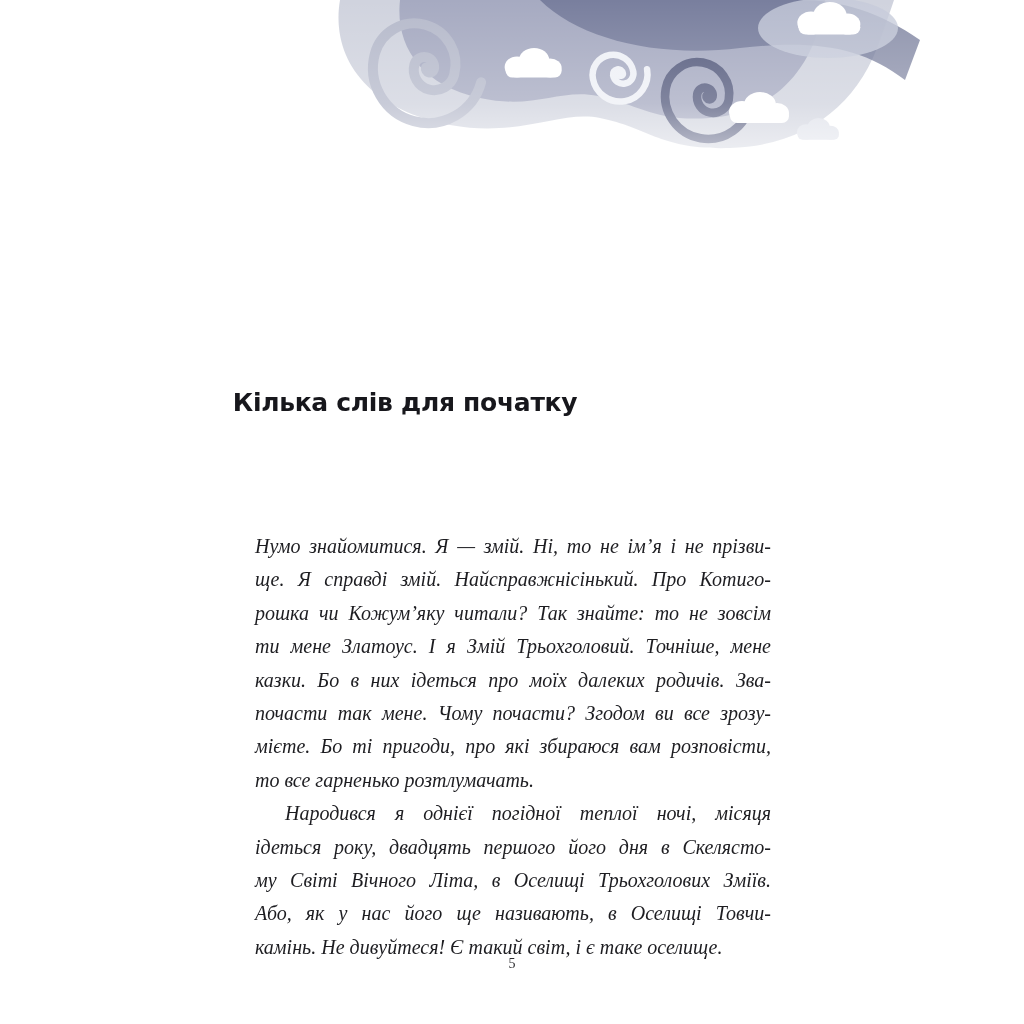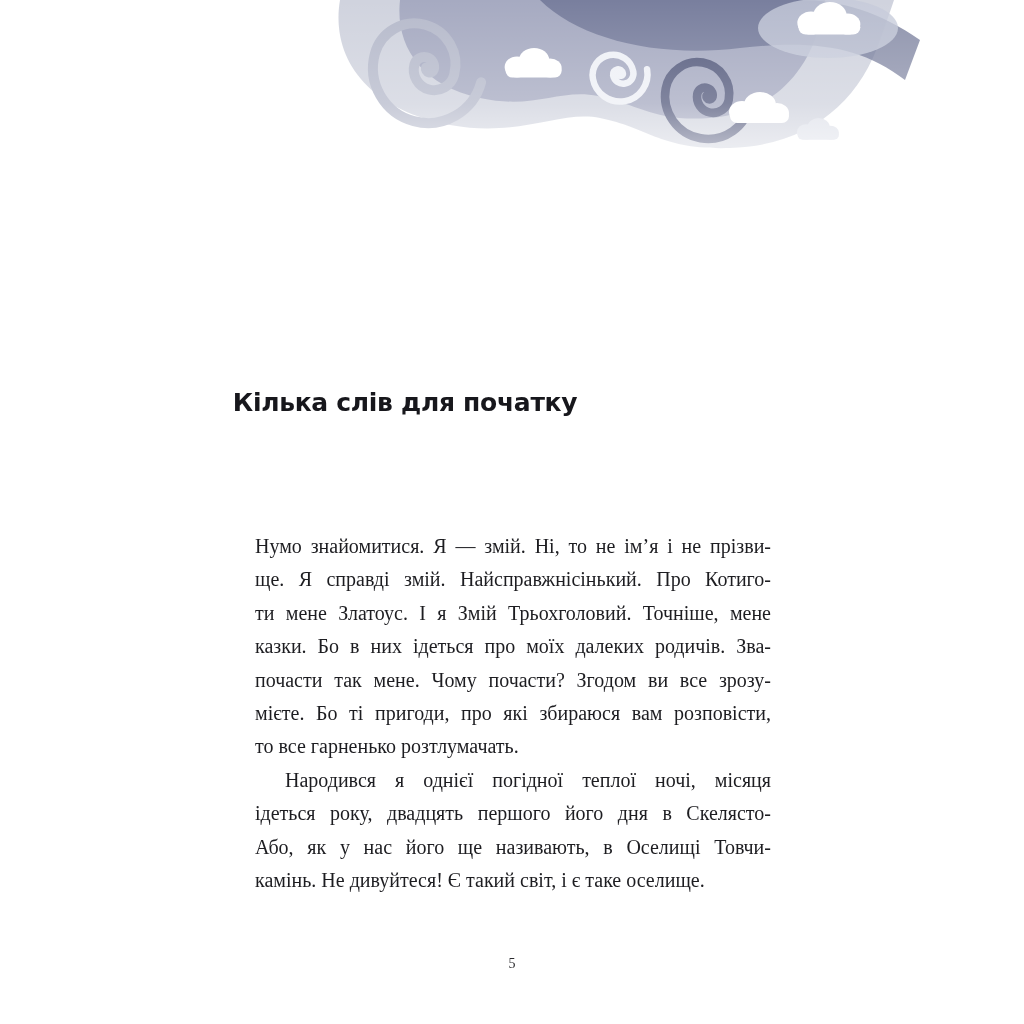--- a/index.html
+++ b/index.html
@@ -42,20 +42,21 @@
     left: 255px;
     width: 516px;
     font-size: 20px;
     line-height: 33.4px;
     color: #1d1d21;
   }
   .para { margin: 0; }
   .line {
     text-align: justify;
     text-align-last: justify;
+    font-style: italic;
   }
   .line.last {
     text-align-last: left;
   }
   .para.indent .line:first-child {
     text-indent: 30px;
   }
   .page-number {
     position: absolute;
     top: 956px;
@@ -106,29 +107,31 @@
       <rect x="0" y="0" width="1024" height="230" fill="url(#fade)"></rect>
     </svg>
   </div>
 
   <h1 class="heading">Кілька слів для початку</h1>
 
   <div class="body-text">
       <div class="para">
         <div class="line">Нумо знайомитися. Я — змій. Ні, то не ім’я і не прізви-</div>
         <div class="line">ще. Я справді змій. Найсправжнісінький. Про Котиго-</div>
+        <div class="line">рошка чи Кожум’яку читали? Так знайте: то не зовсім</div>
         <div class="line">ти мене Златоус. І я Змій Трьохголовий. Точніше, мене</div>
         <div class="line">казки. Бо в них ідеться про моїх далеких родичів. Зва-</div>
         <div class="line">почасти так мене. Чому почасти? Згодом ви все зрозу-</div>
         <div class="line">мієте. Бо ті пригоди, про які збираюся вам розповісти,</div>
         <div class="line last">то все гарненько розтлумачать.</div>
       </div>
       <div class="para indent">
         <div class="line">Народився я однієї погідної теплої ночі, місяця</div>
         <div class="line">ідеться року, двадцять першого його дня в Скелясто-</div>
+        <div class="line">му Світі Вічного Літа, в Оселищі Трьохголових Зміїв.</div>
         <div class="line">Або, як у нас його ще називають, в Оселищі Товчи-</div>
         <div class="line last">камінь. Не дивуйтеся! Є такий світ, і є таке оселище.</div>
       </div>
     </div>
 
   <div class="page-number">5</div>
 
 </div>
 
 </body></html>

